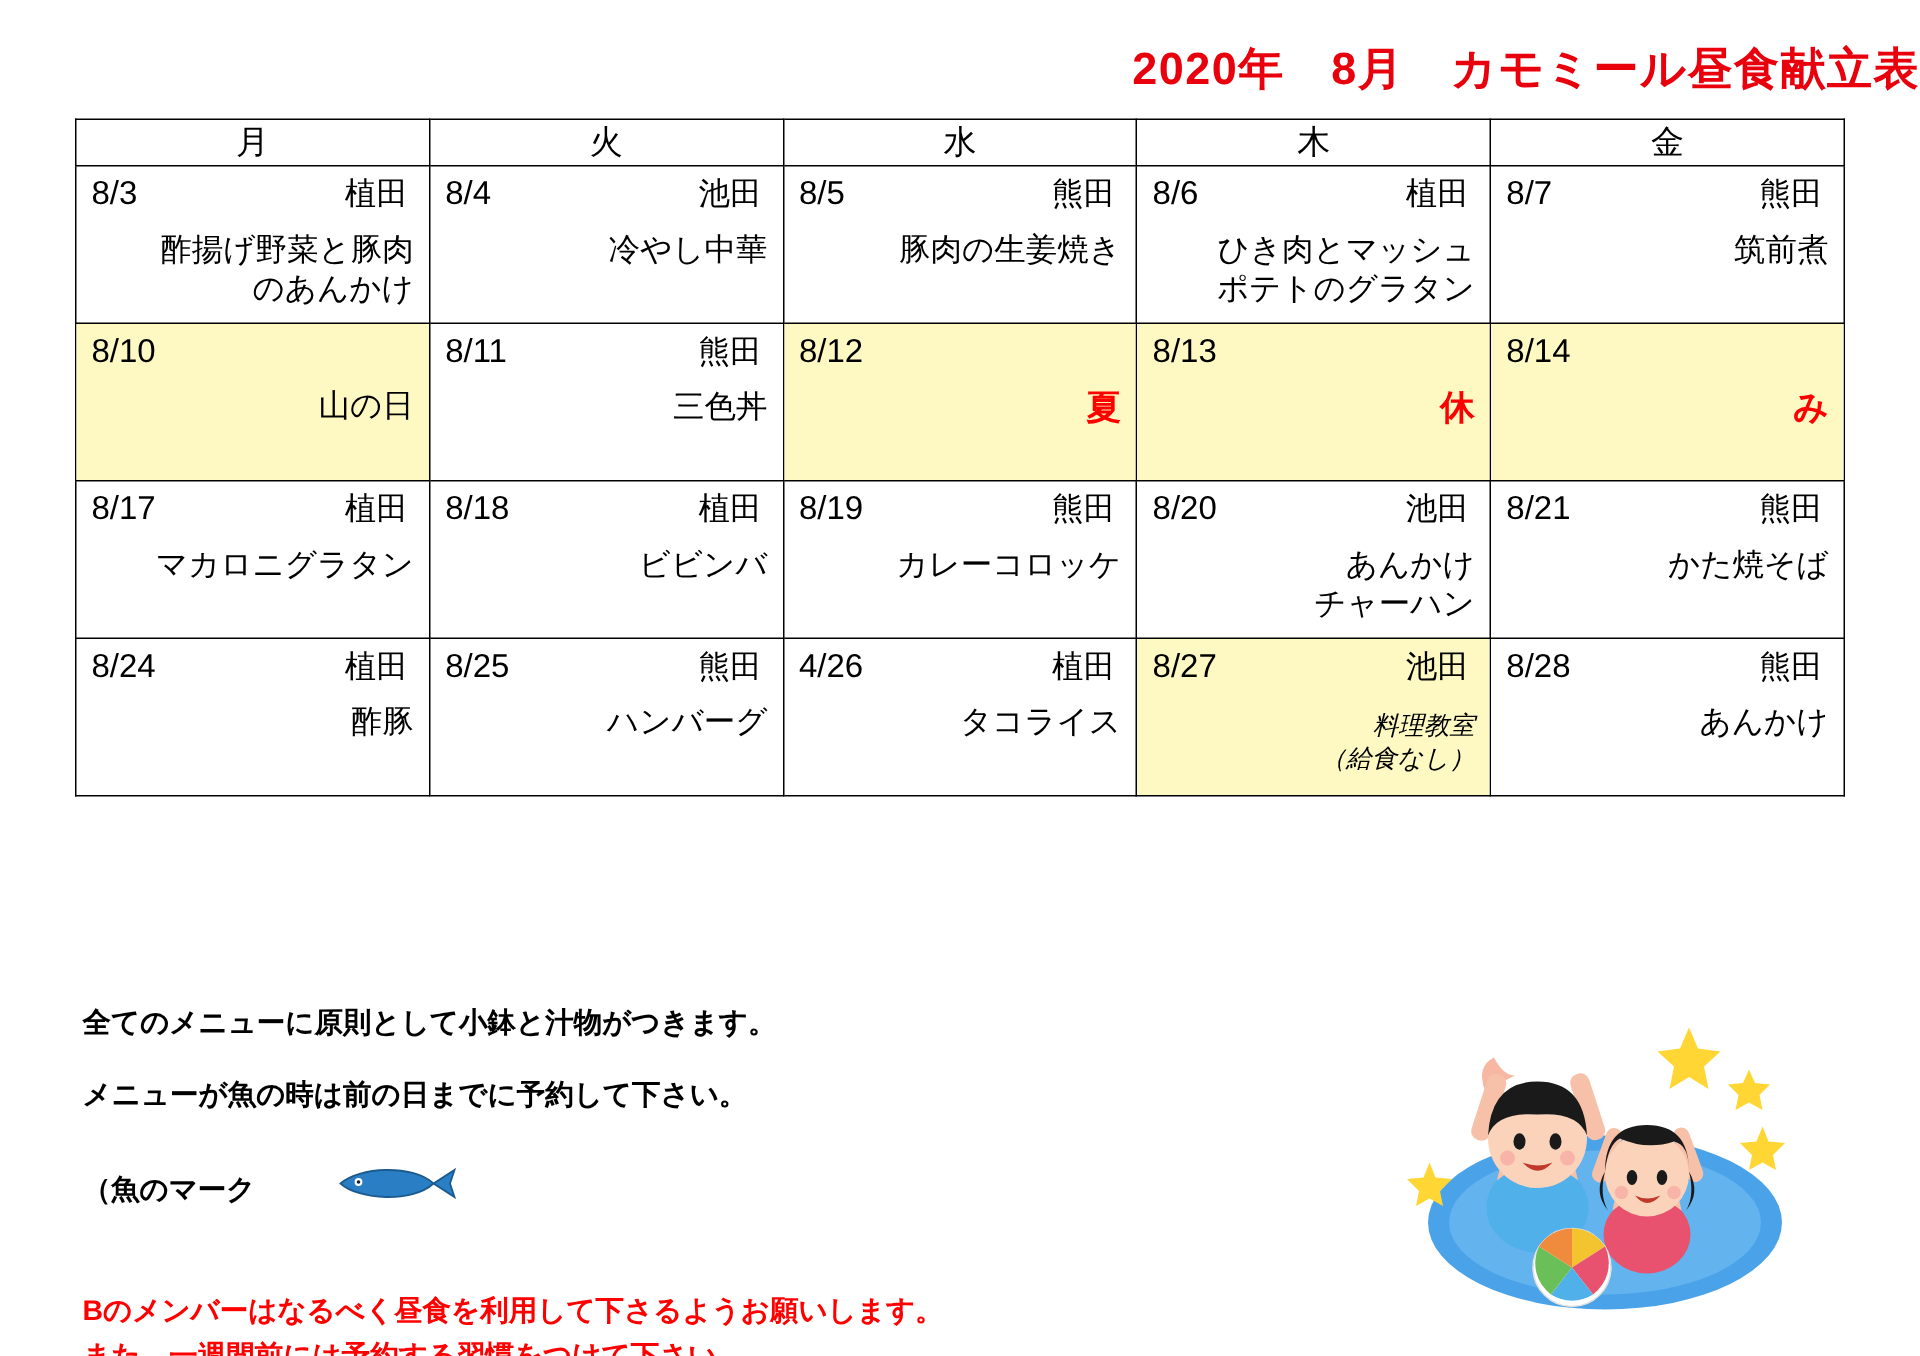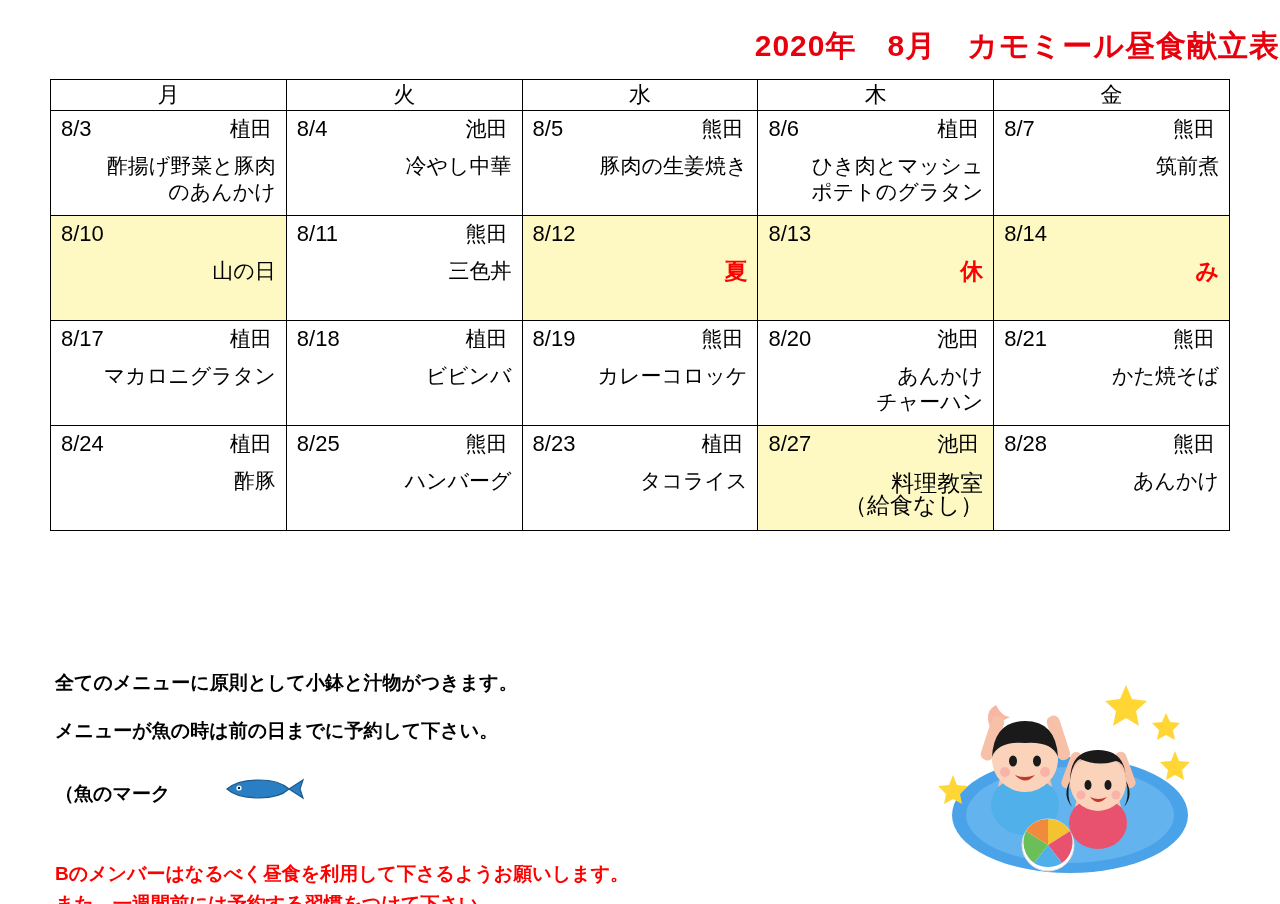--- a/index.html
+++ b/index.html
@@ -73,23 +73,24 @@
     padding-right: 4px;
   }
   .cell-menu {
     text-align: right;
     font-size: 21px;
     line-height: 26px;
     margin-top: 10px;
     white-space: pre-line;
   }
   .cell-menu.small {
-    font-size: 23px;
+    font-size: 17px;
     line-height: 22px;
     margin-top: 14px;
+    font-style: italic;
   }
   .cell.shaded {
     background: #fef9c3;
   }
   .cell-menu.red {
     color: #ff0000;
     font-weight: bold;
     font-size: 23px;
   }
   .cell.empty {
@@ -311,21 +312,21 @@
               <div class="cell-head">
                 <span class="cell-date">8/25</span>
                 <span class="cell-staff">熊田</span>
               </div>
               <div class="cell-menu">ハンバーグ</div>
             </div>
           </td>
           <td>
             <div class="cell">
               <div class="cell-head">
-                <span class="cell-date">8/23</span>
+                <span class="cell-date">4/26</span>
                 <span class="cell-staff">植田</span>
               </div>
               <div class="cell-menu">タコライス</div>
             </div>
           </td>
           <td>
             <div class="cell shaded">
               <div class="cell-head">
                 <span class="cell-date">8/27</span>
                 <span class="cell-staff">池田</span>

